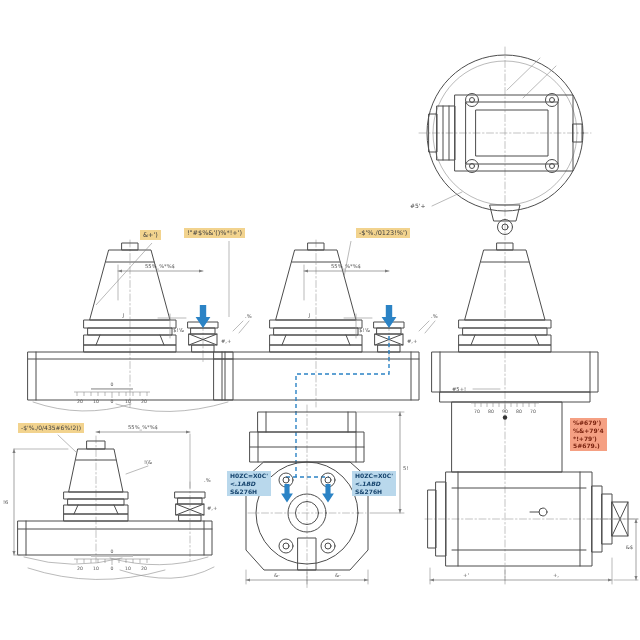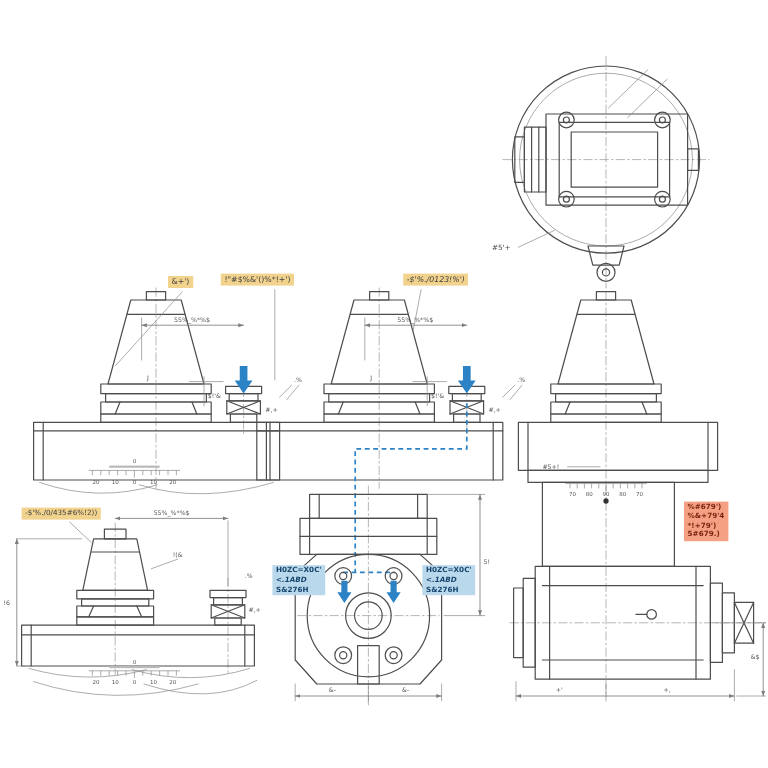--- a/index.html
+++ b/index.html
@@ -280,21 +280,21 @@
   <use href="#angle-scale" transform="translate(505,403)"></use>
 
 </svg>
 
 <div class="box yellow" style="left:140px;top:230px;">
   <span class="bl">&amp;+')</span>
 </div>
 <div class="box yellow" style="left:184px;top:228px;">
   <span class="bl">!"#$%&amp;'()%*!+')</span>
 </div>
-<div class="box yellow" style="left:336px;top:228px;font-style:italic;">
+<div class="box yellow" style="left:356px;top:228px;">
   <span class="bl">-$'%./0123!%')</span>
 </div>
 <div class="box yellow" style="left:18px;top:423px;font-size:6px;">
   <span class="bl">-$'%./0/435#6%!2))</span>
 </div>
 
 <div class="box blue" style="left:227px;top:471px;">
   <span class="bl">H0ZC=X0C'</span>
   <span class="it">&lt;.1ABD</span>
   <span class="bl">S&amp;276H</span>

